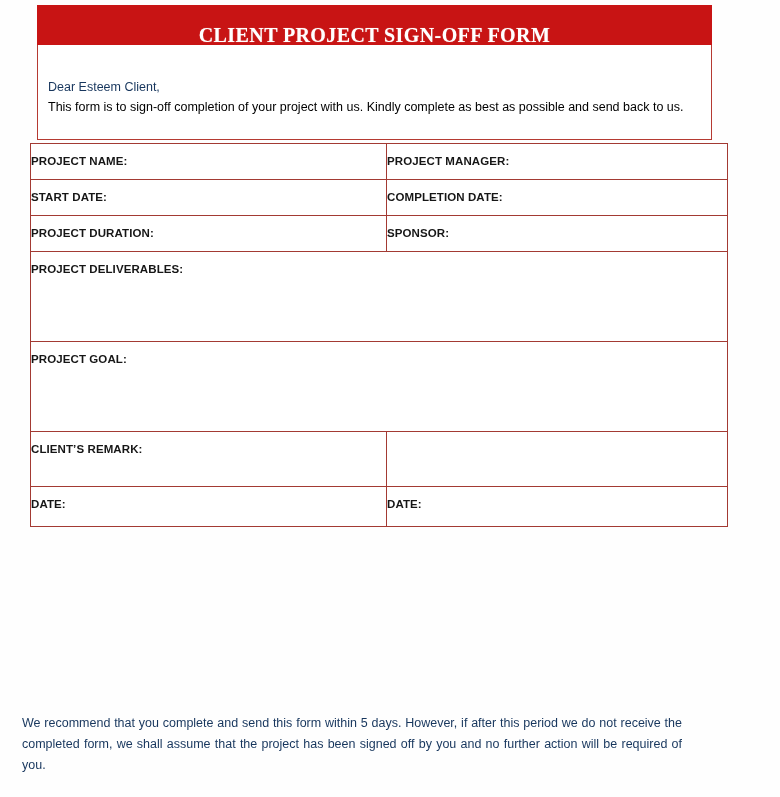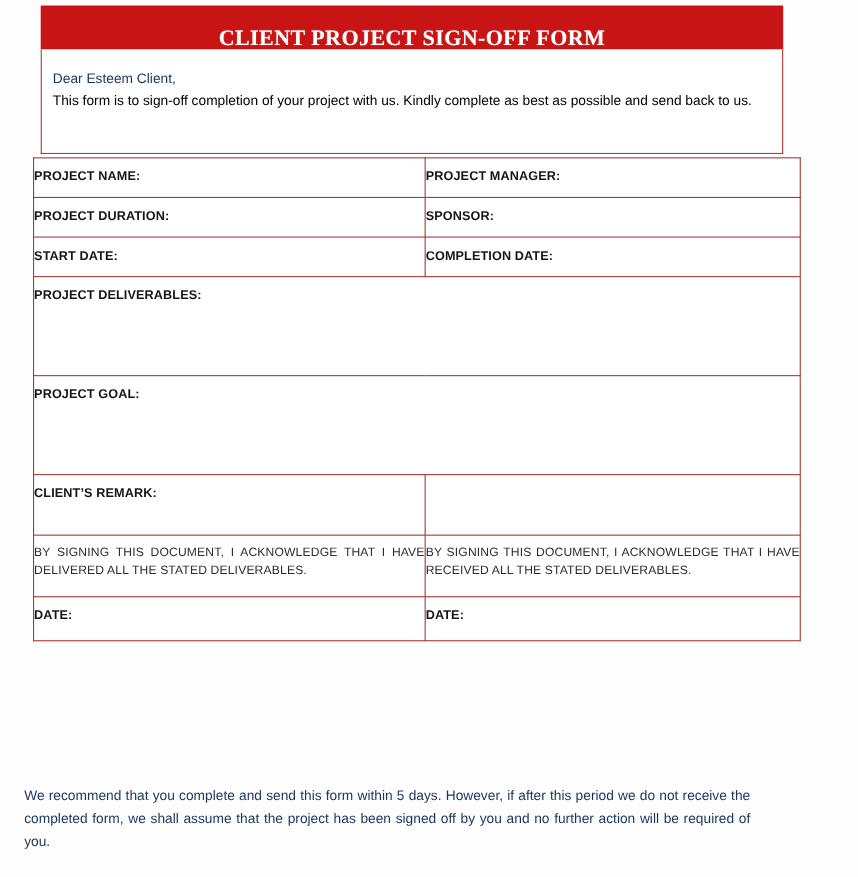--- a/index.html
+++ b/index.html
@@ -52,21 +52,21 @@
     position: absolute;
     left: 37px;
     top: 45px;
     width: 675px;
     height: 95px;
     box-sizing: border-box;
     border-left: 1.5px solid #b53a32;
     border-right: 1.5px solid #b53a32;
     border-bottom: 1.5px solid #b53a32;
     background: #ffffff;
-    padding: 16px 16px 0 10px;
+    padding: 32px 16px 0 10px;
   }
   .intro-line {
     font-size: 12.5px;
     line-height: 20px;
     color: #17365d;
     color: #1f3864;
     font-weight: 500;
   }
   #intro-greeting { color: #17365d; }
   #intro-body {
@@ -161,33 +161,33 @@
         <td class="cell-pad-l">
           <span class="lbl">PROJECT NAME:</span>
         </td>
         <td class="cell-pad-r">
           <span class="lbl">PROJECT MANAGER:</span>
         </td>
       </tr>
 
       <tr class="r-short">
         <td class="cell-pad-l">
+          <span class="lbl">START DATE:</span>
+        </td>
+        <td class="cell-pad-r">
+          <span class="lbl">COMPLETION DATE:</span>
+        </td>
+      </tr>
+
+      <tr class="r-short">
+        <td class="cell-pad-l">
           <span class="lbl">PROJECT DURATION:</span>
         </td>
         <td class="cell-pad-r">
           <span class="lbl">SPONSOR:</span>
-        </td>
-      </tr>
-
-      <tr class="r-short">
-        <td class="cell-pad-l">
-          <span class="lbl">START DATE:</span>
-        </td>
-        <td class="cell-pad-r">
-          <span class="lbl">COMPLETION DATE:</span>
         </td>
       </tr>
 
       <tr class="r-tall">
         <td class="cell-pad-l" colspan="2">
           <span class="lbl">PROJECT DELIVERABLES:</span>
         </td>
       </tr>
 
       <tr class="r-tall">
@@ -198,28 +198,20 @@
 
       <tr class="r-mid">
         <td class="cell-pad-l">
           <span class="lbl">CLIENT’S REMARK:</span>
         </td>
         <td class="cell-pad-r">
           <span class="lbl"></span>
         </td>
       </tr>
 
-      <tr class="r-ack">
-        <td class="ack-wrap-l">
-          <div class="ack">BY SIGNING THIS DOCUMENT, I ACKNOWLEDGE THAT I HAVE DELIVERED ALL THE STATED DELIVERABLES.</div>
-        </td>
-        <td class="ack-wrap-r">
-          <div class="ack">BY SIGNING THIS DOCUMENT, I ACKNOWLEDGE THAT I HAVE RECEIVED ALL THE STATED DELIVERABLES.</div>
-        </td>
-      </tr>
 
 
       <tr class="r-date">
         <td class="cell-pad-l">
           <span class="lbl">DATE:</span>
         </td>
         <td class="cell-pad-r">
           <span class="lbl">DATE:</span>
         </td>
       </tr>

